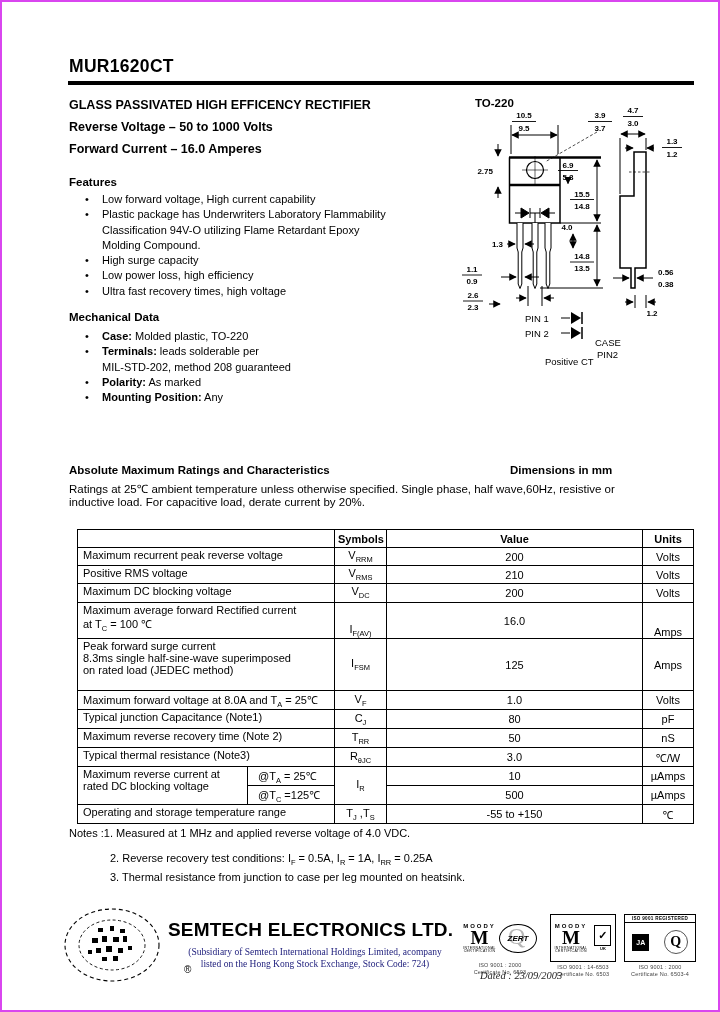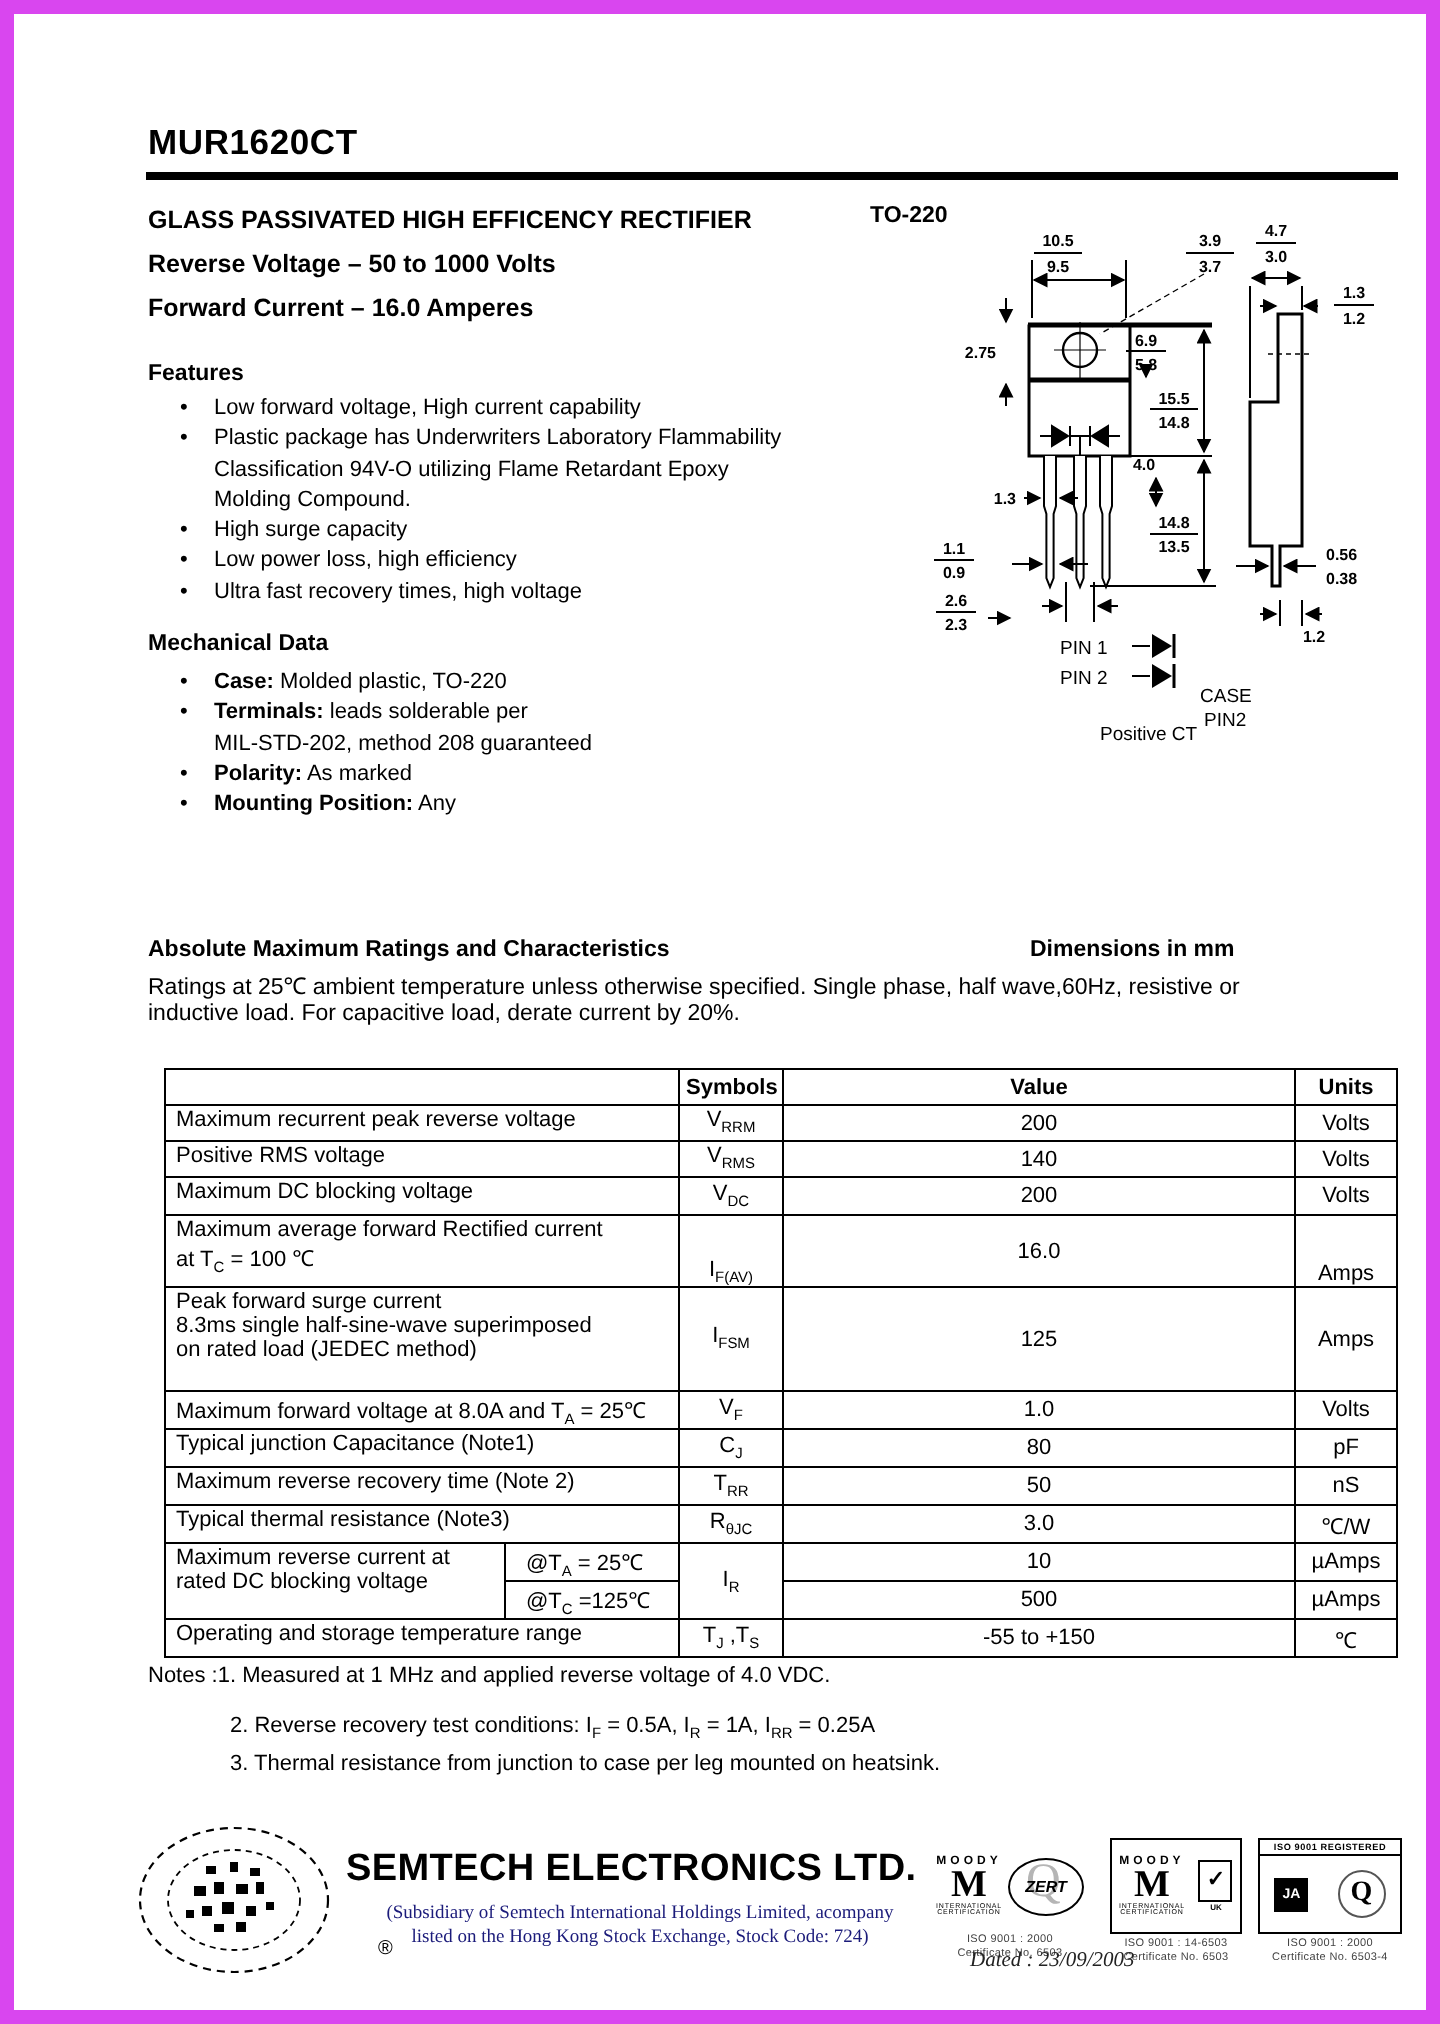--- a/index.html
+++ b/index.html
@@ -1,17 +1,17 @@
 <!DOCTYPE html>
 <html><head>
 <meta charset="utf-8">
 <style>
   html,body{margin:0;padding:0;background:#e8e8e8;}
   .page{position:relative;width:720px;height:1012px;margin:0 auto;background:#fff;
-        border:7px solid #d946ef;box-sizing:border-box;overflow:hidden;
+        border:2px solid #d946ef;box-sizing:border-box;overflow:hidden;
         font-family:"Liberation Sans",sans-serif;color:#000;}
   .abs{position:absolute;}
   .b{font-weight:bold;}
   sub{font-size:0.68em;}
   
   .part{left:67px;top:54px;font-size:17.5px;font-weight:bold;letter-spacing:0.3px;}
   .rule{left:66px;top:79px;width:626px;height:4px;background:#000;}
   .subt{left:67px;top:92px;font-size:12.5px;font-weight:bold;line-height:22px;}
   
   .h2{font-size:11.5px;font-weight:bold;}
@@ -22,21 +22,21 @@
   .ratings{border-collapse:collapse;table-layout:fixed;width:616px;font-size:11px;}
   .ratings th,.ratings td{border:1px solid #000;padding:0 3px;overflow:hidden;}
   .ratings th{font-weight:bold;text-align:center;}
   .param{text-align:left;vertical-align:top;padding-left:5px !important;padding-top:1px !important;}
   .cmid{text-align:center;vertical-align:middle;}
   .cond{text-align:left;vertical-align:middle;padding-left:10px !important;}
   .r18{height:18px;} .r19{height:19px;} .r36{height:36px;} .r52{height:52px;margin-left:44px;}
   .intro{font-size:11.5px;line-height:13px;}
   .note{font-size:11px;}
   
-  .to220lbl{left:428px;top:95px;font-size:11.5px;font-weight:bold;}
+  .to220lbl{left:473px;top:95px;font-size:11.5px;font-weight:bold;}
   svg text{font-family:"Liberation Sans",sans-serif;}
   .dimt{font-size:8px;font-weight:bold;fill:#000;}
   .pint{font-size:9.5px;fill:#000;}
   
   .company{left:166px;top:917px;font-size:19px;font-weight:bold;letter-spacing:0.2px;}
   .subsid{left:148px;top:944px;width:330px;text-align:center;font-family:"Liberation Serif",serif;
           font-size:9.5px;line-height:12px;color:#1b1b7a;}
   .regmark{left:182px;top:962px;font-size:10px;}
   .dated{left:478px;top:968px;width:225px;text-align:left;font-family:"Liberation Serif",serif;
          font-style:italic;font-size:10.5px;color:#222;}
@@ -243,21 +243,21 @@
     </tr>
     <tr class="r18">
       <td colspan="2" class="param">Maximum recurrent peak reverse voltage</td>
       <td class="cmid">V<sub>RRM</sub></td>
       <td class="cmid">200</td>
       <td class="cmid">Volts</td>
     </tr>
     <tr class="r18">
       <td colspan="2" class="param">Positive RMS voltage</td>
       <td class="cmid">V<sub>RMS</sub></td>
-      <td class="cmid">140</td>
+      <td class="cmid">210</td>
       <td class="cmid">Volts</td>
     </tr>
     <tr class="r19">
       <td colspan="2" class="param">Maximum DC blocking voltage</td>
       <td class="cmid">V<sub>DC</sub></td>
       <td class="cmid">200</td>
       <td class="cmid">Volts</td>
     </tr>
     <tr class="r36">
       <td colspan="2" class="param">Maximum average forward Rectified current<br>at T<sub>C</sub> = 100 ℃</td>

